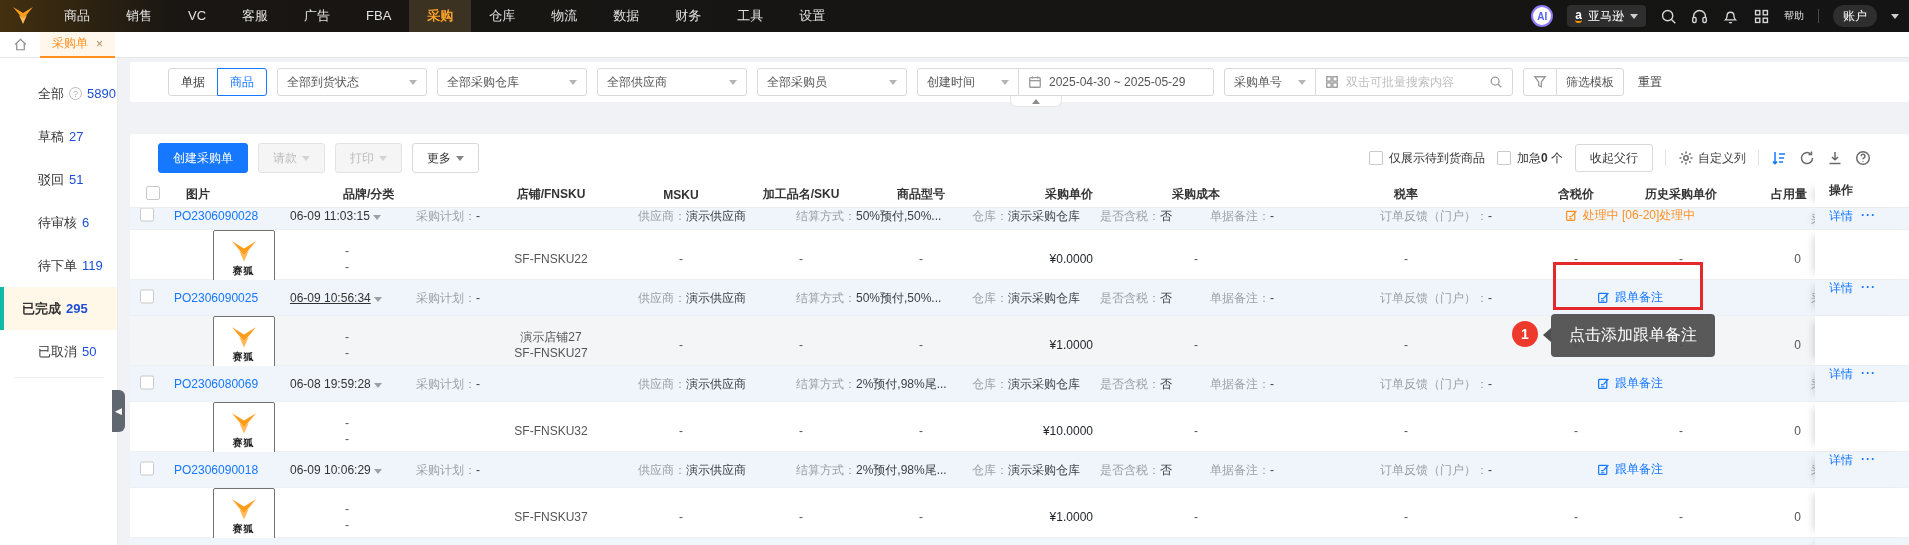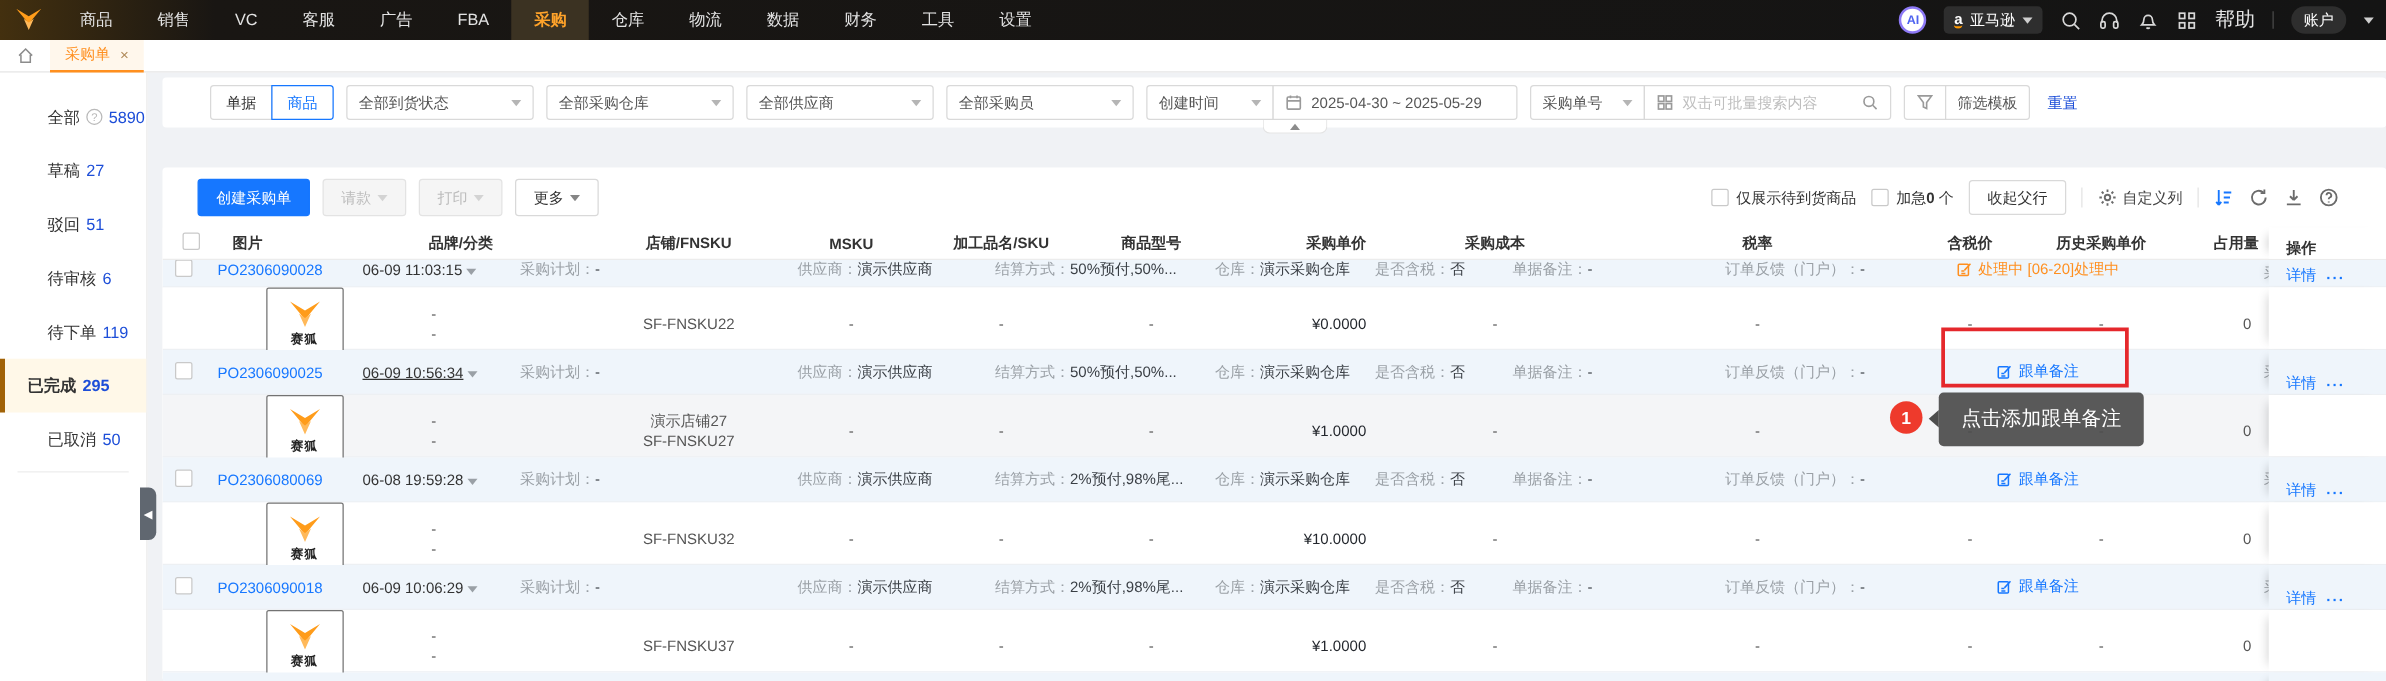--- a/index.html
+++ b/index.html
@@ -15,39 +15,39 @@
   .nav-item { padding:0 18px; height:32px; line-height:32px; color:#e3e3e3; font-size:13px; cursor:pointer; }
   .nav-item.active { background:#3b3222; color:#ffa32a; font-weight:bold; }
   .nav-right { position:absolute; right:10px; top:0; height:32px; display:flex; align-items:center; gap:14px; }
   .ai-badge { width:22px; height:22px; border-radius:50%; background:#fff; border:2px solid #8d79f6;
     display:flex; align-items:center; justify-content:center; font-size:10px; font-weight:bold; color:#4f63f0; }
   .store-pill { background:#2e2e2e; border-radius:4px; height:22px; display:flex; align-items:center;
     gap:6px; padding:0 8px; color:#fff; font-size:12px; }
   .amz-a { color:#fff; font-weight:bold; border-bottom:2px solid #ff9900; border-radius:0 0 6px 6px; line-height:12px; }
   .caret-down { width:0; height:0; border-left:4px solid transparent; border-right:4px solid transparent; border-top:5px solid #cfcfcf; display:inline-block; }
   .nav-icon { width:17px; height:17px; stroke:#d8d8d8; fill:none; stroke-width:1.6; cursor:pointer; }
-  .nav-help { color:#e3e3e3; font-size:16px; cursor:pointer; }
+  .nav-help { color:#e3e3e3; font-size:10px; cursor:pointer; }
   .nav-divider { width:1px; height:14px; background:#4a4a4a; }
   .account-pill { background:#2e2e2e; border-radius:12px; height:22px; padding:0 10px; color:#fff;
     display:flex; align-items:center; font-size:12px; }
 
   
   .tabstrip { position:absolute; left:0; top:32px; width:1909px; height:26px; background:#fff;
     border-bottom:1px solid #e6e6e6; display:flex; align-items:center; z-index:40; }
   .home-btn { width:40px; display:flex; justify-content:center; cursor:pointer; }
   .tab-active { height:26px; display:flex; align-items:center; gap:8px; padding:0 12px;
     background:#fff7ec; border-bottom:2px solid #ff8f1f; color:#ff8f1f; font-size:12px; cursor:pointer; }
   .tab-close { color:#b08a5a; font-size:12px; cursor:pointer; }
 
   
   .sidebar { position:absolute; left:0; top:58px; width:118px; height:487px; background:#fff;
     border-right:1px solid #ebebeb; z-index:30; padding-top:14px; }
   .side-item { height:43px; display:flex; align-items:center; padding-left:38px; gap:5px; cursor:pointer; color:#333; font-size:13px; }
   .side-item .cnt { color:#1d4ed8; }
-  .side-item.active { background:#fff8e8; border-left:4px solid #a16207; padding-left:18px; font-weight:bold; }
+  .side-item.active { background:#fff8e8; border-left:4px solid #14b8a6; padding-left:18px; font-weight:bold; }
   .side-divider { height:1px; background:#ededed; margin:4px 14px; }
   .q-icon { width:13px; height:13px; border:1px solid #b9b9b9; border-radius:50%; color:#b9b9b9;
     font-size:9px; display:inline-flex; align-items:center; justify-content:center; }
   .side-collapse { position:absolute; left:112px; top:390px; width:13px; height:42px; background:#606770;
     border-radius:0 6px 6px 0; color:#fff; display:flex; align-items:center; justify-content:center;
     font-size:9px; cursor:pointer; z-index:45; }
 
   
   .main { position:absolute; left:118px; top:58px; width:1791px; height:487px; background:#f0f2f5; }
 
@@ -58,21 +58,21 @@
   .seg-btn:first-child { border-radius:3px 0 0 3px; }
   .seg-btn:last-child { border-radius:0 3px 3px 0; margin-left:-1px; }
   .seg-btn.on { border-color:#1677ff; color:#1677ff; z-index:2; }
   .ctrl { height:28px; border:1px solid #d9d9d9; border-radius:3px; background:#fff; display:flex; align-items:center; padding:0 9px; gap:7px; color:#555; cursor:pointer; }
   .ctrl .ph { color:#bfbfbf; }
   .sel-caret { width:0; height:0; border-left:4px solid transparent; border-right:4px solid transparent; border-top:5px solid #b5b5b5; margin-left:auto; }
   .group { display:flex; }
   .group .ctrl:first-child { border-radius:3px 0 0 3px; }
   .group .ctrl:last-child { border-radius:0 3px 3px 0; margin-left:-1px; }
   .mini-ico { width:14px; height:14px; stroke:#9a9a9a; fill:none; stroke-width:1.5; }
-  .txt-btn { color:#1d4ed8; padding:0 4px; cursor:pointer; }
+  .txt-btn { color:#404040; padding:0 4px; cursor:pointer; }
   .collapse-tab { position:absolute; left:880px; top:34px; width:52px; height:11px; background:#fff;
     border:1px solid #e4e4e4; border-top:none; border-radius:0 0 6px 6px; display:flex; align-items:center; justify-content:center; cursor:pointer; }
   .collapse-tab .tri { width:0; height:0; border-left:4px solid transparent; border-right:4px solid transparent; border-bottom:5px solid #8c8c8c; }
 
   .content-card { position:absolute; left:12px; top:76px; width:1779px; height:411px; background:#fff; border-radius:3px; overflow:hidden; }
   .toolbar { position:absolute; left:0; top:8px; width:1779px; height:32px; display:flex; align-items:center; padding:0 38px 0 28px; gap:10px; }
   .btn { height:30px; padding:0 14px; border-radius:3px; border:1px solid #d9d9d9; background:#fff;
     display:flex; align-items:center; gap:5px; font-size:12px; color:#333; cursor:pointer; }
   .btn.primary { background:#1677ff; border-color:#1677ff; color:#fff; }
   .btn.disabled { background:#f5f5f5; border-color:#e3e3e3; color:#bcbcbc; cursor:not-allowed; }
@@ -87,21 +87,21 @@
 
   
   .tablewrap { position:absolute; left:0; top:48px; width:1779px; height:363px; }
   .grid-row { display:grid; grid-template-columns:36px 155px 160px 140px 120px 120px 120px 120px 190px 230px 110px 100px 84px; align-items:center; }
   .thead { height:26px; border-bottom:1px solid #ececec; font-weight:bold; color:#333; background:#fff; position:relative; z-index:5; }
   .th { text-align:center; }
   .th.left { text-align:left; padding-left:22px; }
   .th.img { text-align:left; padding-left:20px; }
   .th.right { text-align:right; padding-right:8px; }
   .ops-col { position:absolute; right:0; top:0; width:94px; height:100%; background:#fff;
-    box-shadow:-7px 0 8px -6px rgba(0,0,0,.18); display:flex; align-items:flex-end; padding-left:14px; gap:8px; }
+    box-shadow:-7px 0 8px -6px rgba(0,0,0,.18); display:flex; align-items:flex-start; padding-left:14px; gap:8px; }
   .trow { position:relative; border-bottom:1px solid #edf0f3; }
   .trow.parent { background:#eff5fb; height:36px; }
   .trow.child  { background:#fff; height:50px; }
   .trow.child.alt { background:#f4f5f7; }
   .p-item { position:absolute; top:50%; transform:translateY(-50%); white-space:nowrap; }
   .lab { color:#9aa0a6; }
   .val { color:#3a3f45; }
   .po-link { color:#1677ff; cursor:pointer; }
   .time-caret { width:0;height:0;border-left:4px solid transparent;border-right:4px solid transparent;border-top:5px solid #9aa0a6; display:inline-block; margin-left:3px; cursor:pointer;}
   .blue-link { color:#1677ff; cursor:pointer; display:inline-flex; align-items:center; gap:5px; }

